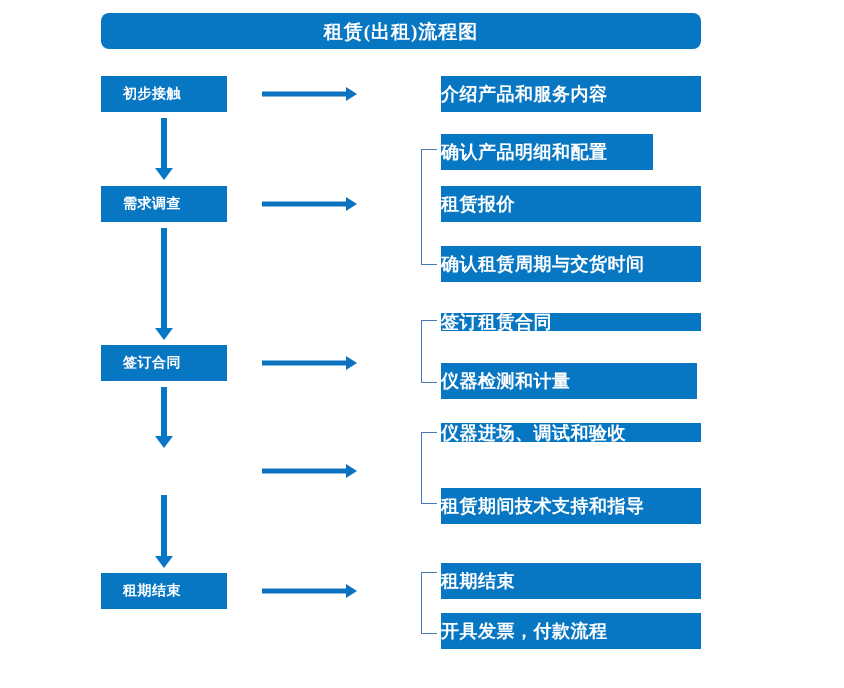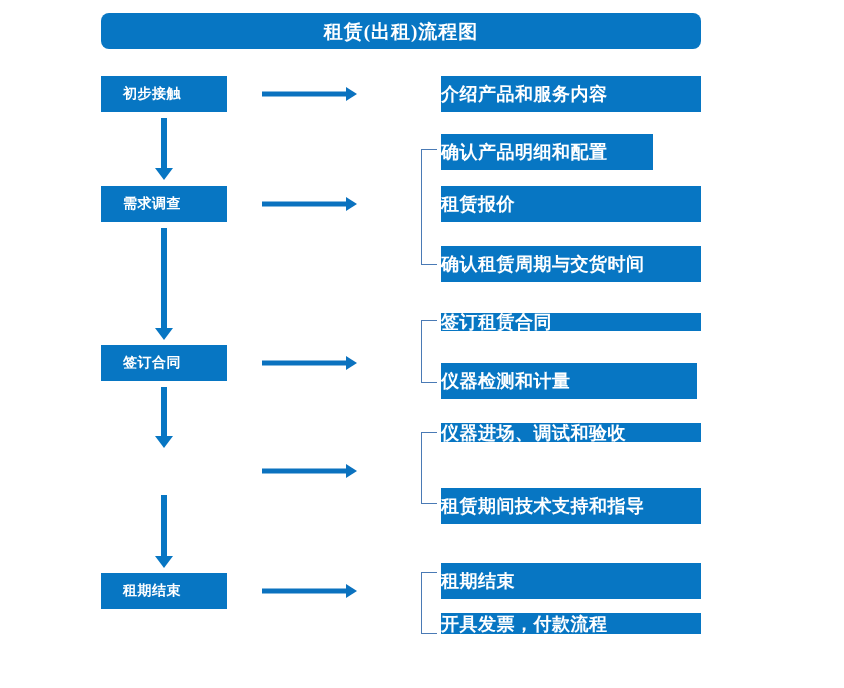--- a/index.html
+++ b/index.html
@@ -192,15 +192,15 @@
   <div class="node detail-node" style="left:441px; top:313px; width:260px; height:18px;">签订租赁合同</div>
 
   <div class="node detail-node" style="left:441px; top:363px; width:256px; height:36px;">仪器检测和计量</div>
 
   <div class="node detail-node" style="left:441px; top:423px; width:260px; height:19px;">仪器进场、调试和验收</div>
 
   <div class="node detail-node" style="left:441px; top:488px; width:260px; height:36px;">租赁期间技术支持和指导</div>
 
   <div class="node detail-node" style="left:441px; top:563px; width:260px; height:36px;">租期结束</div>
 
-  <div class="node detail-node" style="left:441px; top:613px; width:260px; height:21px;">开具发票，付款流程</div>
+  <div class="node detail-node" style="left:441px; top:613px; width:260px; height:36px;">开具发票，付款流程</div>
 
 </div>
 
 </body></html>

